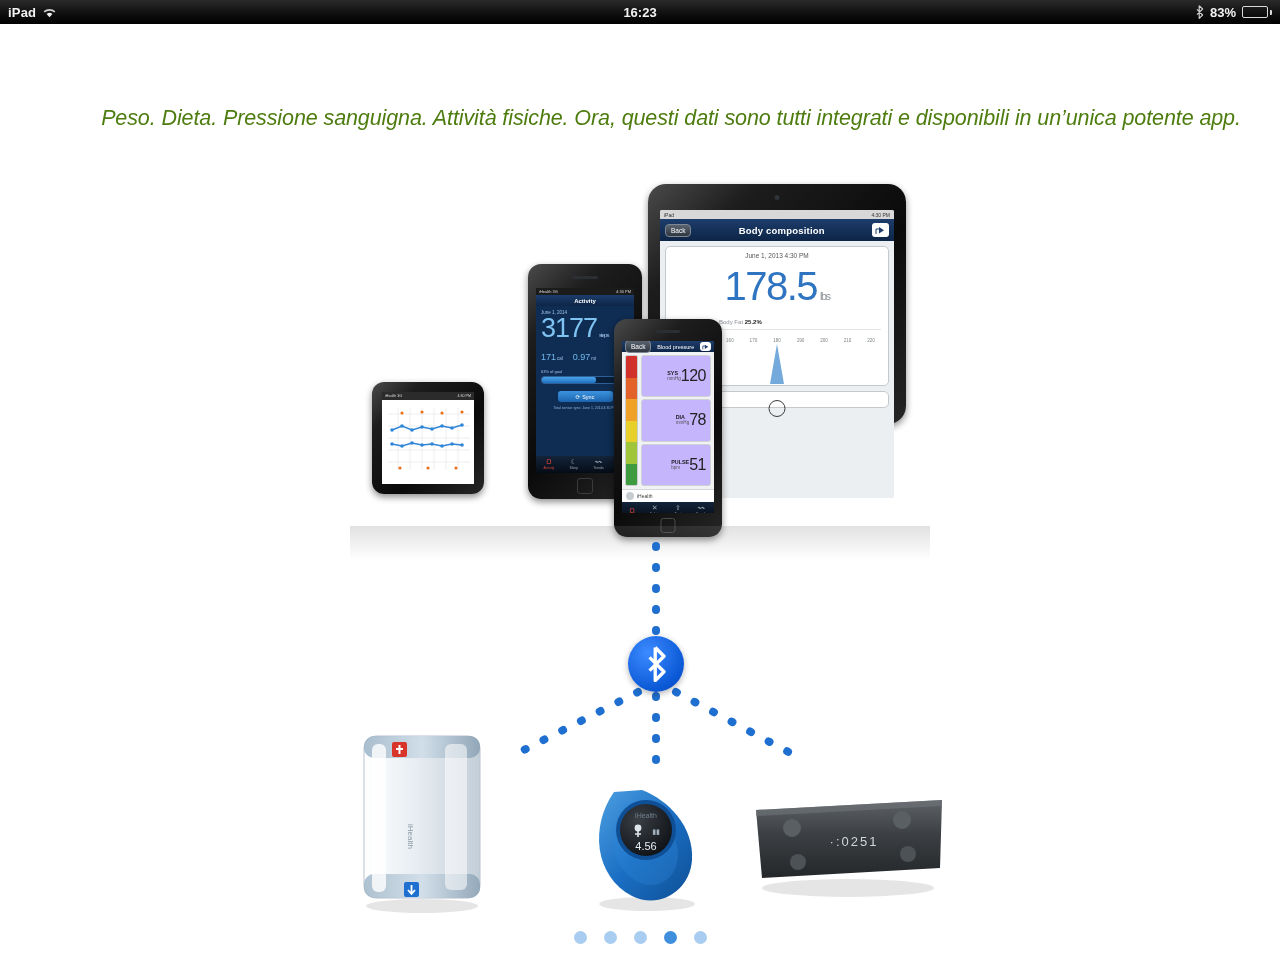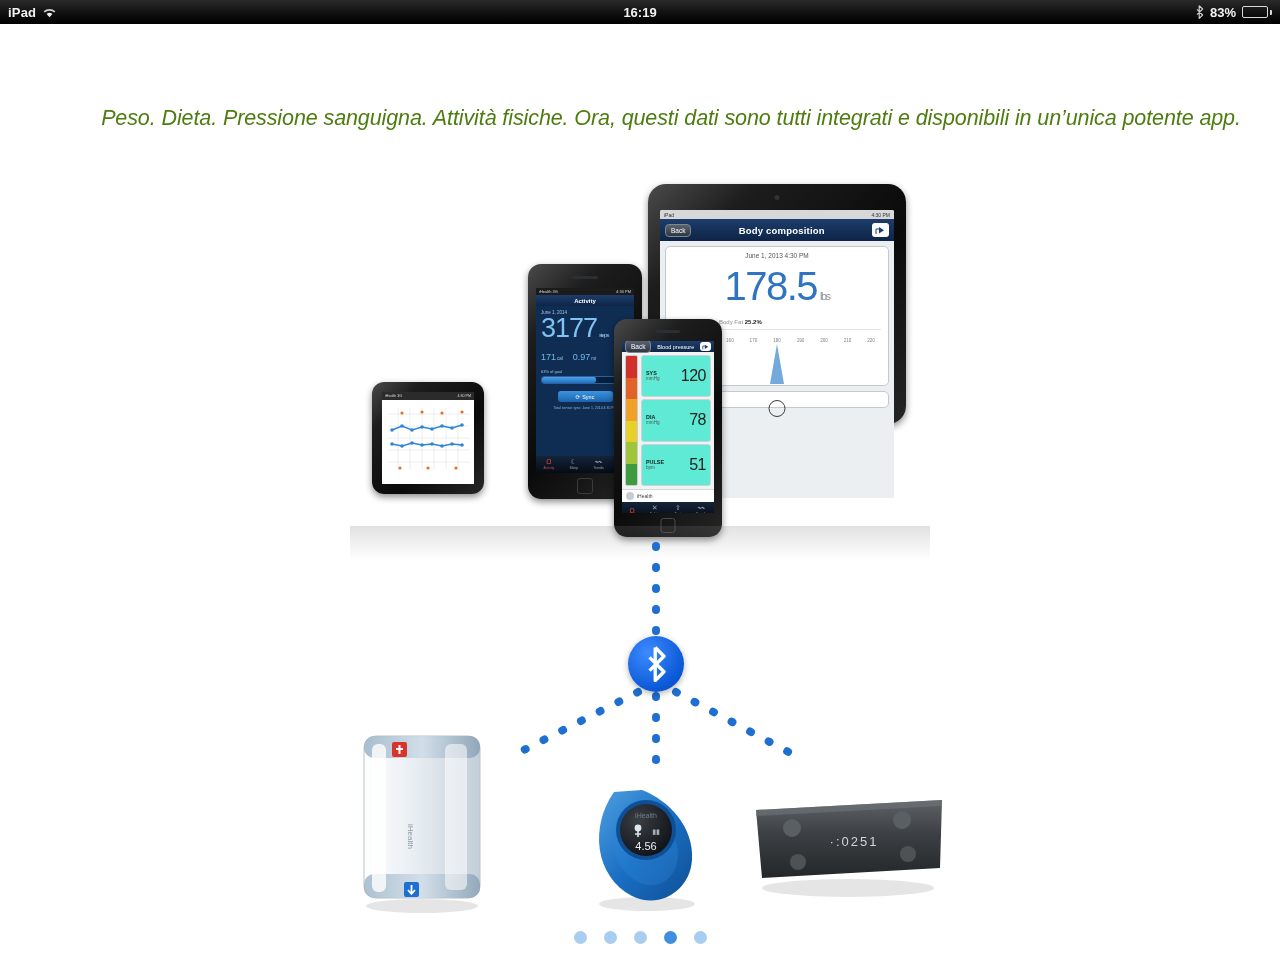--- a/index.html
+++ b/index.html
@@ -432,27 +432,27 @@
     width: 11px;
     border-radius: 2px;
     overflow: hidden;
     display: flex;
     flex-direction: column;
     border: 1px solid #c9ccce;
   }
   .bp-scale i { flex: 1; display: block; }
   .bp-rows { flex: 1; display: flex; flex-direction: column; gap: 2px; }
   .bp-row {
-    background: #5eead4;
+    background: #c4b5fd;
     border: 1px solid #cfd2d5;
     border-radius: 3px;
     flex: 1;
     display: flex;
     align-items: center;
-    justify-content: space-between;
+    justify-content: flex-end;
     padding: 0 4px;
   }
   .bp-label { font-size: 4.6px; color: #555; line-height: 6px; }
   .bp-label b { font-size: 5.4px; color:#1b1b1b; display:block;}
   .bp-val { font-size: 16px; color: #222; font-weight: 300; letter-spacing:-.5px;}
   .bp-user {
     height: 12px;
     background: #fff;
     border-top: 1px solid #d4d7da;
     display: flex;
@@ -539,21 +539,21 @@
 <div class="statusbar">
   <div class="sb-left">
     <span class="sb-device">iPad</span>
     <span class="wifi-icon">
       <svg width="15" height="11" viewBox="0 0 15 11">
         <path d="M7.5 10.2 L4.6 6.9 A4.6 4.6 0 0 1 10.4 6.9 Z" fill="#f0f0f0"></path>
         <path d="M1.6 4.2 A9 9 0 0 1 13.4 4.2 L12.2 5.6 A7.2 7.2 0 0 0 2.8 5.6 Z" fill="#f0f0f0" opacity=".85"></path>
       </svg>
     </span>
   </div>
-  <div class="sb-center">16:19</div>
+  <div class="sb-center">16:23</div>
   <div class="sb-right">
     <span class="bt-icon">
       <svg width="9" height="14" viewBox="0 0 9 14">
         <path d="M4.2 0.6 L7.6 4 L2 9.6 M2 4.4 L7.6 10 L4.2 13.4 L4.2 0.6" stroke="#cfcfcf" stroke-width="1.2" fill="none" stroke-linejoin="round"></path>
       </svg>
     </span>
     <span>83%</span>
     <span class="battery">
       <span class="battery-body"><span class="battery-fill" style="width: 83%;"></span></span>
       <span class="battery-cap"></span>

